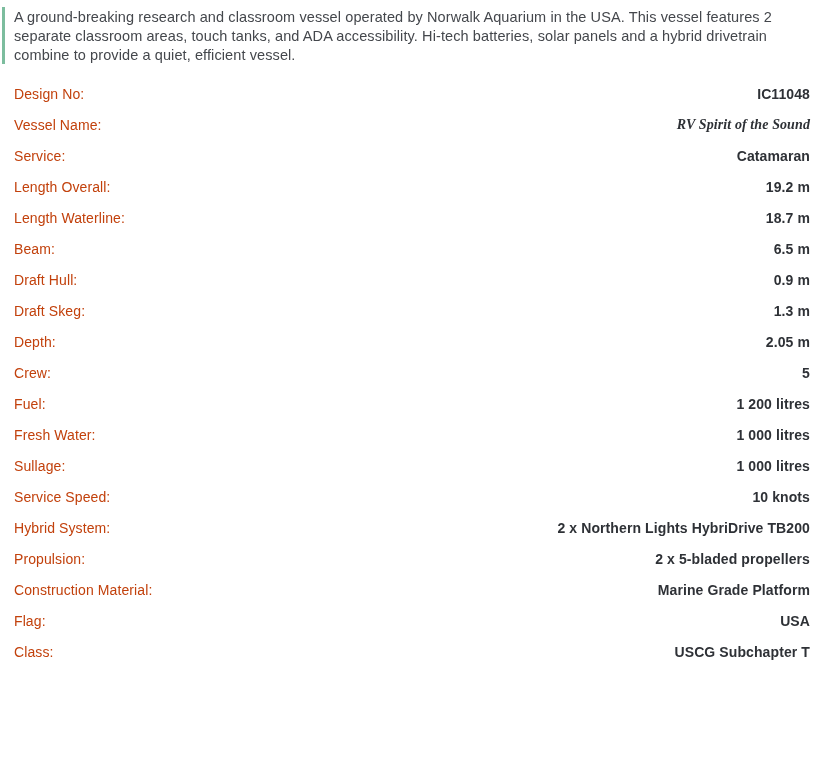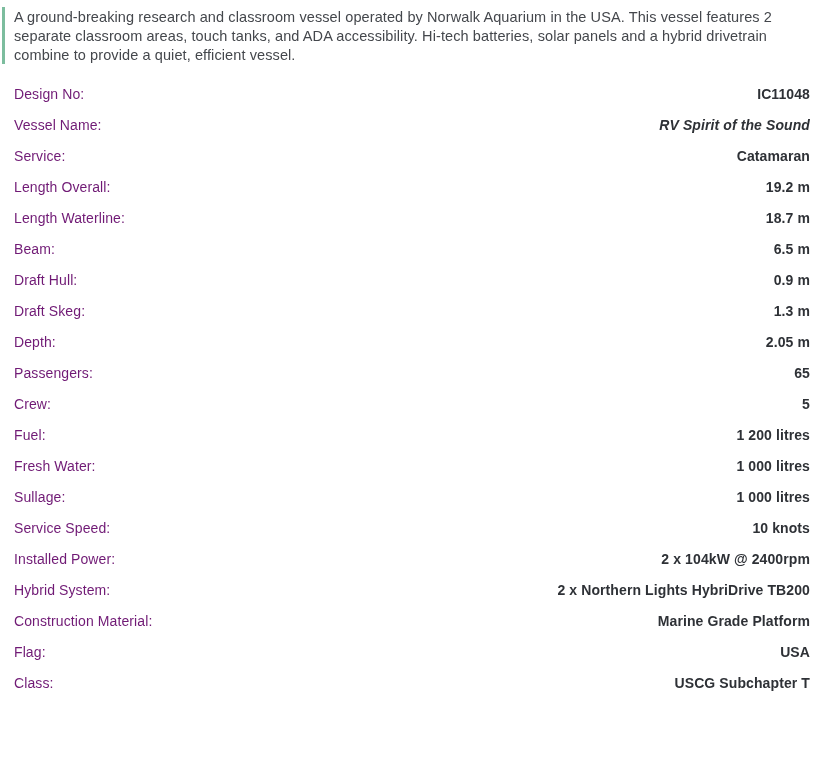--- a/index.html
+++ b/index.html
@@ -37,34 +37,35 @@
   }
   .spec-row {
     display: flex;
     align-items: center;
     justify-content: space-between;
     height: 31px;
     padding: 0 20px 0 14px;
   }
   .spec-label {
     font-size: 14px;
-    color: #701a75;
+    color: #c2410c;
     letter-spacing: 0.1px;
     white-space: nowrap;
   }
   .spec-value {
     font-size: 14px;
     font-weight: 700;
     color: #2e3136;
     letter-spacing: 0.1px;
     white-space: nowrap;
     text-align: right;
   }
   .spec-value.italic {
     font-style: italic;
+    font-family: Liberation Serif, serif;
   }
 </style>
 </head>
 <body>
 
 <div class="page">
   <div class="intro-wrap">
     <div class="accent-bar"></div>
     <p class="intro">A ground-breaking research and classroom vessel operated by Norwalk Aquarium in the USA. This vessel features 2 separate classroom areas, touch tanks, and ADA accessibility. Hi-tech batteries, solar panels and a hybrid drivetrain combine to provide a quiet, efficient vessel.</p>
   </div>
@@ -108,24 +109,20 @@
     <div class="spec-row">
       <span class="spec-label">Draft Skeg:</span>
       <span class="spec-value">1.3 m</span>
     </div>
 
     <div class="spec-row">
       <span class="spec-label">Depth:</span>
       <span class="spec-value">2.05 m</span>
     </div>
 
-    <div class="spec-row">
-      <span class="spec-label">Passengers:</span>
-      <span class="spec-value">65</span>
-    </div>
 
     <div class="spec-row">
       <span class="spec-label">Crew:</span>
       <span class="spec-value">5</span>
     </div>
 
     <div class="spec-row">
       <span class="spec-label">Fuel:</span>
       <span class="spec-value">1 200 litres</span>
     </div>
@@ -138,30 +135,30 @@
     <div class="spec-row">
       <span class="spec-label">Sullage:</span>
       <span class="spec-value">1 000 litres</span>
     </div>
 
     <div class="spec-row">
       <span class="spec-label">Service Speed:</span>
       <span class="spec-value">10 knots</span>
     </div>
 
-    <div class="spec-row">
-      <span class="spec-label">Installed Power:</span>
-      <span class="spec-value">2 x 104kW @ 2400rpm</span>
-    </div>
 
     <div class="spec-row">
       <span class="spec-label">Hybrid System:</span>
       <span class="spec-value">2 x Northern Lights HybriDrive TB200</span>
     </div>
 
+    <div class="spec-row">
+      <span class="spec-label">Propulsion:</span>
+      <span class="spec-value">2 x 5-bladed propellers</span>
+    </div>
 
 
     <div class="spec-row">
       <span class="spec-label">Construction Material:</span>
       <span class="spec-value">Marine Grade Platform</span>
     </div>
 
     <div class="spec-row">
       <span class="spec-label">Flag:</span>
       <span class="spec-value">USA</span>

